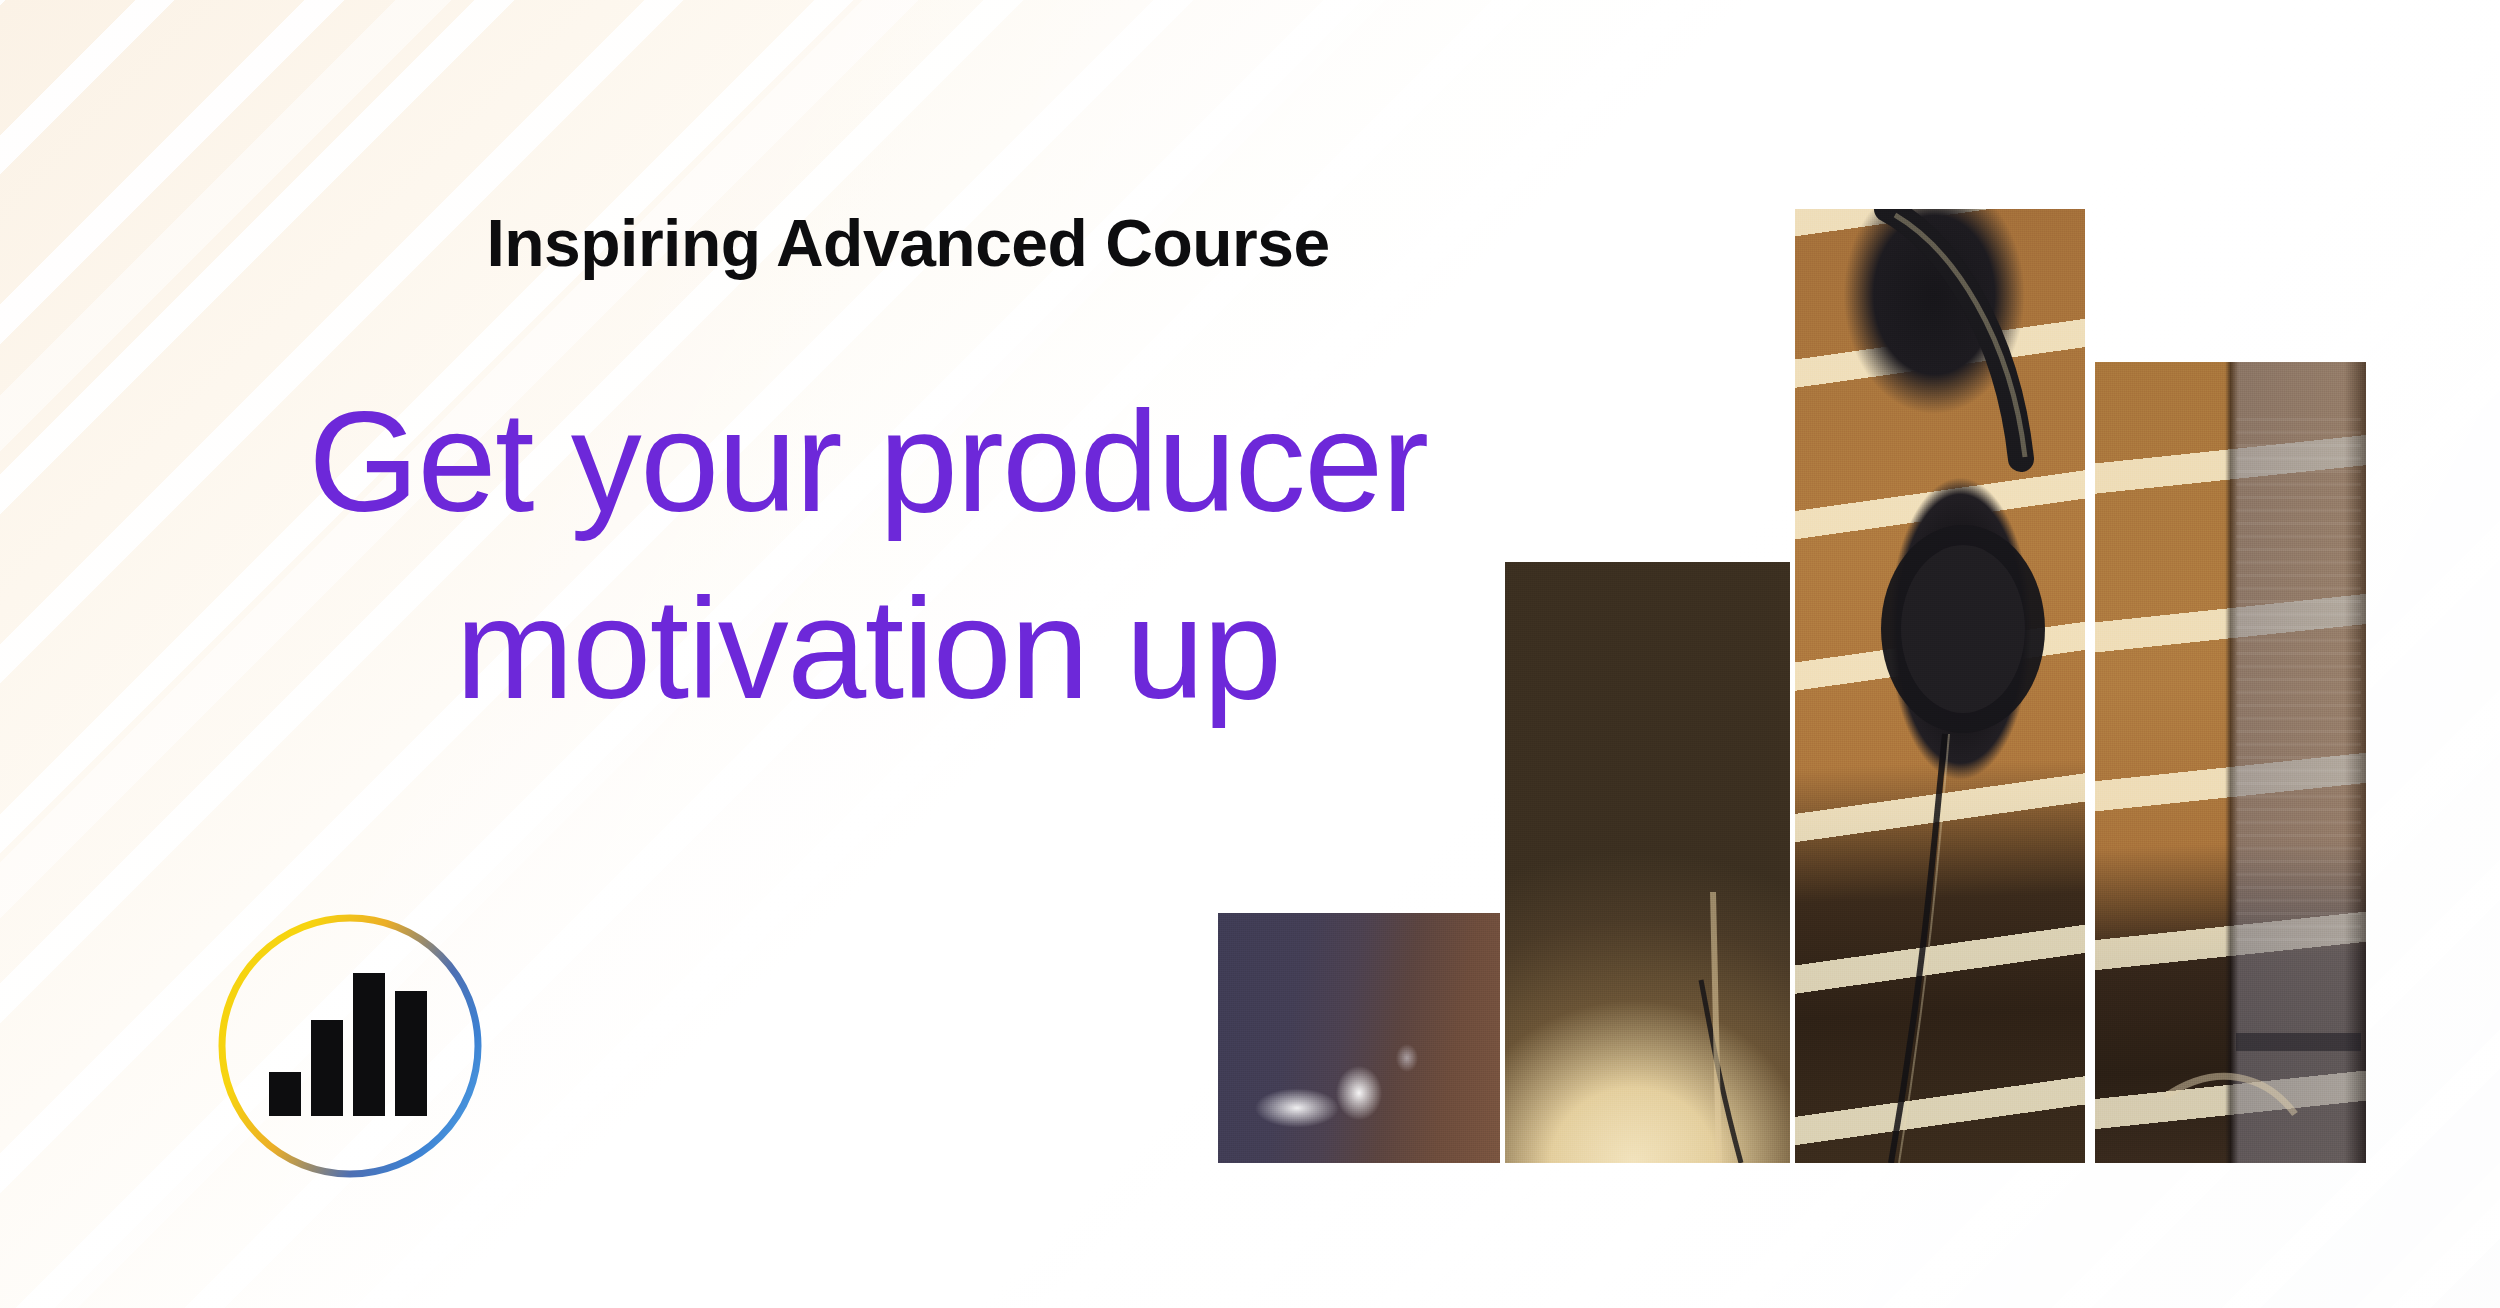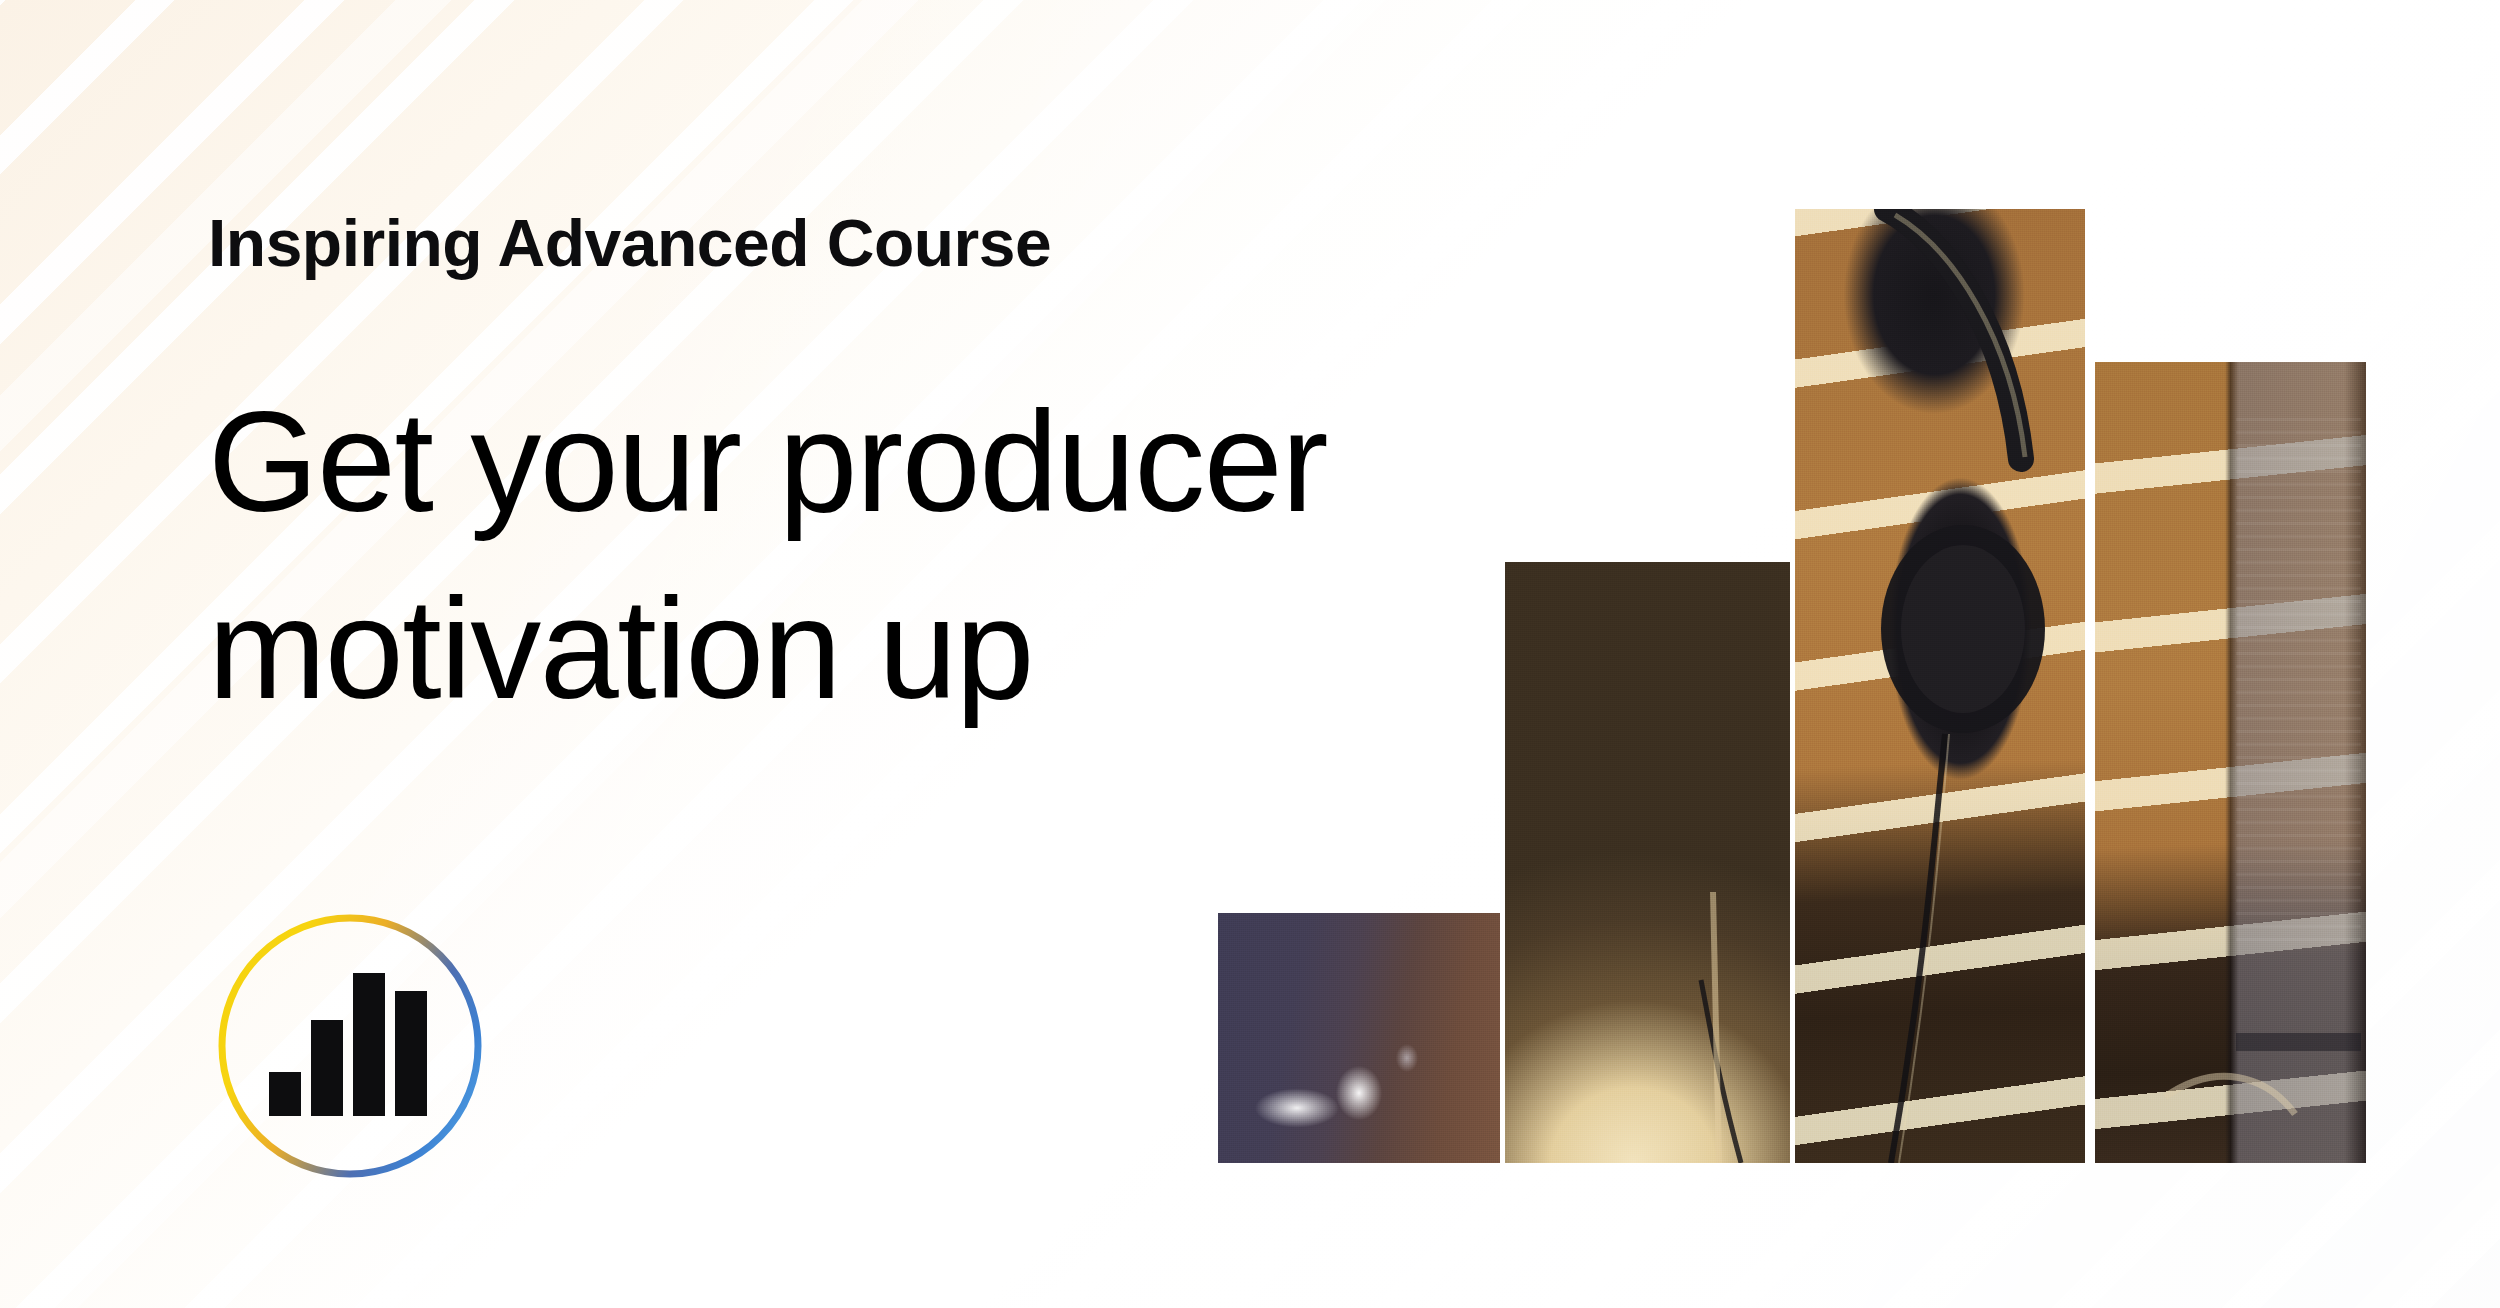--- a/index.html
+++ b/index.html
@@ -8,20 +8,21 @@
     padding: 0;
     background: #ffffff;
   }
   #stage {
     position: relative;
     width: 2500px;
     height: 1308px;
     overflow: hidden;
     background: #ffffff;
     font-family: "Liberation Sans", sans-serif;
+    text-align: center;
   }
 
   
   .bg-base {
     position: absolute;
     inset: 0;
     background:
       linear-gradient(135deg,
         #fbf2e6 0%,
         #fdf7ee 16%,
@@ -83,21 +84,21 @@
     letter-spacing: -0.5px;
     color: #0d0d0f;
     line-height: 1.0;
     margin: 0 0 92px 0;
     white-space: nowrap;
   }
   .headline {
     font-size: 142px;
     font-weight: 300;
     letter-spacing: -1.5px;
-    color: #000000;
+    color: #6d28d9;
     line-height: 1.32;
     margin: 0;
     max-width: 1320px;
   }
 
   
   .logo {
     position: absolute;
     left: 214px;
     top: 910px;

